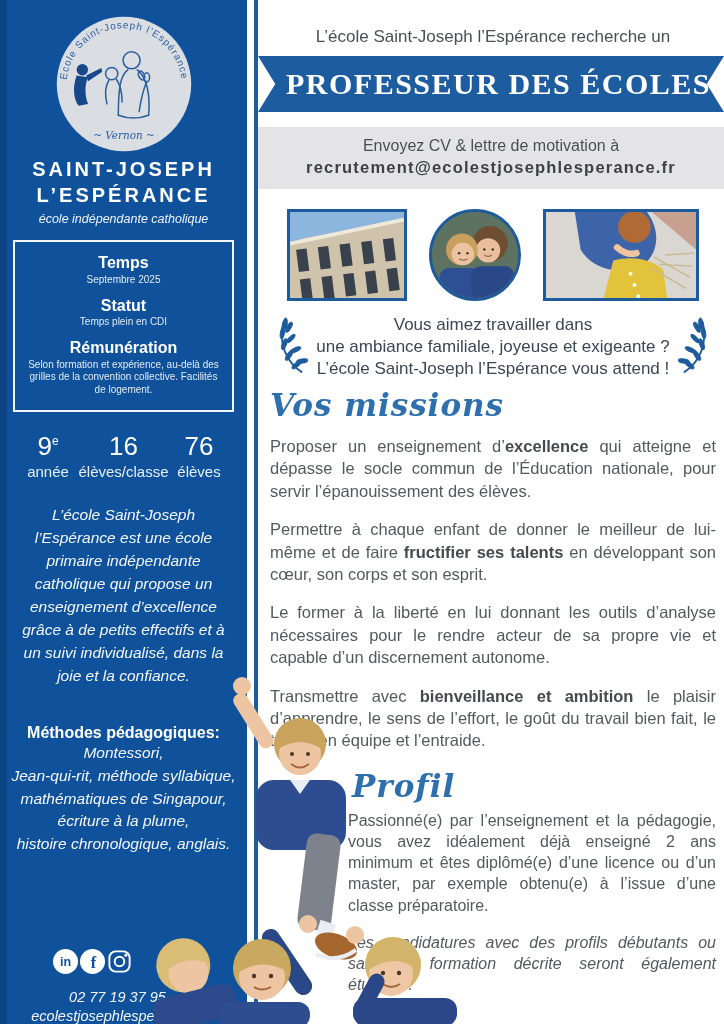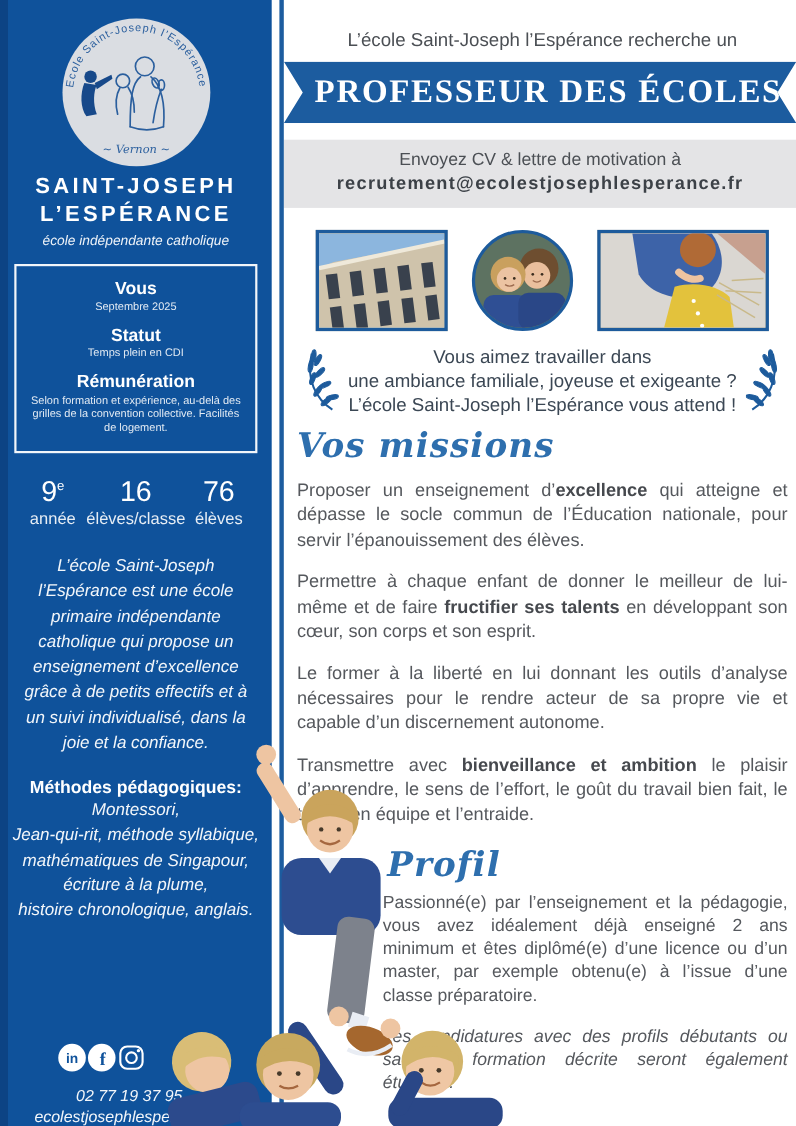--- a/index.html
+++ b/index.html
@@ -21,21 +21,21 @@
   .infobox{margin:14px 13px 0;border:2px solid rgba(255,255,255,.95);padding:11px 5px 13px;}
   .info-item + .info-item{margin-top:9px;}
   .info-label{font-weight:bold;font-size:16px;line-height:1.3;}
   .info-line{font-size:10px;color:rgba(255,255,255,.88);line-height:1.26;}
   .stats{display:flex;justify-content:space-between;margin:20px 18px 0;}
   .stat{min-width:60px;}
   .stat-num{font-size:26px;line-height:1.1;color:#fff;}
   .stat-num sup{font-size:12px;}
   .stat-label{font-size:15px;color:rgba(255,255,255,.9);margin-top:3px;}
   .about{margin:24px 14px 0;font-style:italic;font-size:15.5px;line-height:1.48;color:rgba(255,255,255,.95);}
-  .methods-title{margin-top:20px;font-weight:bold;font-size:16px;}
+  .methods-title{margin-top:36px;font-weight:bold;font-size:16px;}
   .methods-line{font-style:italic;font-size:15.5px;line-height:1.48;color:rgba(255,255,255,.95);}
   .social{position:absolute;left:0;top:948px;width:185px;display:flex;justify-content:center;}
   .social svg{display:block;}
   .contact{position:absolute;left:0;top:988px;width:235px;text-align:center;font-style:italic;
            font-size:14.5px;line-height:1.28;color:rgba(255,255,255,.95);}
   
   .main{position:absolute;left:247px;top:0;width:483px;height:100%;
         padding:0 14px 0 23px;box-sizing:border-box;}
   .bleed{margin-left:-12px;margin-right:-8px;padding-left:15px;}
   .intro{margin-top:27px;text-align:center;font-size:17px;color:#4b4f54;}
@@ -103,21 +103,21 @@
     </div>
 
     <div class="school-name">
       <div>SAINT-JOSEPH</div>
       <div>L’ESPÉRANCE</div>
     </div>
     <div class="tagline">école indépendante catholique</div>
 
     <div class="infobox">
       <div class="info-item">
-        <div class="info-label">Vous</div>
+        <div class="info-label">Temps</div>
         <div class="info-line">Septembre 2025</div>
       </div>
       <div class="info-item">
         <div class="info-label">Statut</div>
         <div class="info-line">Temps plein en CDI</div>
       </div>
       <div class="info-item">
         <div class="info-label">Rémunération</div>
         <div class="info-line" style="padding:0 4px;">Selon formation et expérience, au-delà des grilles de la convention collective. Facilités de logement.</div>
       </div>

